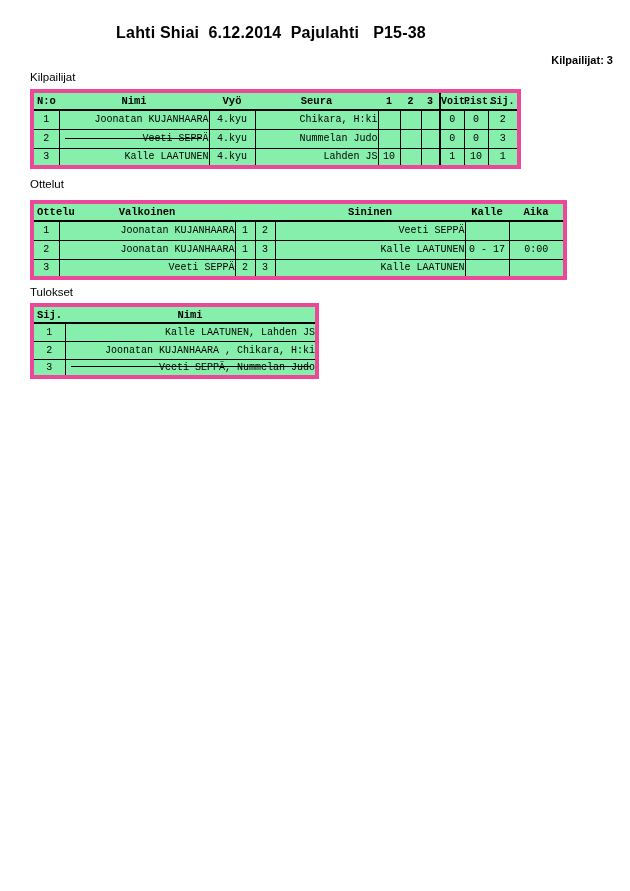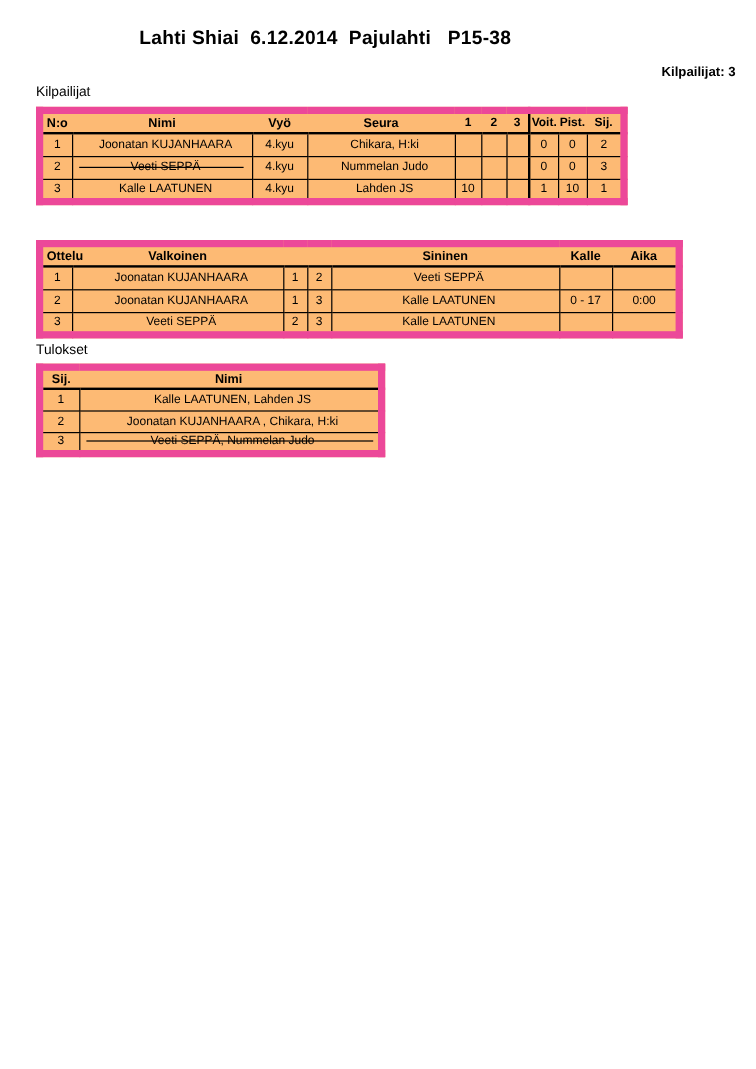--- a/index.html
+++ b/index.html
@@ -17,40 +17,40 @@
     position:absolute; top:54px; right:17px;
     font-size:11px; font-weight:bold;
   }
   .sec { position:absolute; font-weight:normal; font-size:11.5px; }
   #h-kilpailijat { top:71px;  left:30px; width:400px; }
   #h-ottelut     { top:178px; left:30px; width:532px; }
   #h-tulokset    { top:286px; left:30px; width:288px; }
 
   table.rpt {
     position:absolute; border-collapse:collapse; table-layout:fixed;
-    border:6px solid #ec4899; background:#fdba74;
+    border:4px solid #ec4899; background:#86efac;font-family:Liberation Mono, monospace;
   }
   #t-kilpailijat { left:30px; top:89px;  width:487px; }
   #t-ottelut     { left:30px; top:200px; width:533px; }
   #t-tulokset    { left:30px; top:303px; width:285px; }
 
   .rpt tr { height:19px; }
   #t-tulokset tr { height:18px; }
 
   .rpt thead th {
     border:0; border-bottom:2px solid #000;
     font-weight:bold; font-size:10.5px; text-align:center;
     padding:0; white-space:nowrap; overflow:visible;
   }
   .rpt thead th.small { font-size:10px; }
   .rpt tbody td {
     border:1px solid #000; font-size:10px; text-align:center;
     padding:0; white-space:nowrap; overflow:visible; vertical-align:middle;
   }
-  .rpt .left  { text-align:center; padding-left:6px; }
+  .rpt .left  { text-align:right; padding-left:6px; }
   .rpt thead th.hleft { text-align:left; padding-left:3px; }
   .rpt .thick-left { border-left:2px solid #000 !important; }
 
   td.struck { position:relative; }
   td.struck::after {
     content:""; position:absolute; top:calc(50% - 1px);
     left:5px; right:7px; border-top:1px solid #000;
   }
   #t-tulokset td.struck::after { right:4px; }
 </style>
@@ -124,20 +124,21 @@
         <td>10</td>
         <td></td>
         <td></td>
         <td class="thick-left">1</td>
         <td>10</td>
         <td>1</td>
       </tr>
     </tbody>
   </table>
 
+  <div class="sec" id="h-ottelut">Ottelut</div>
 
   <table class="rpt" id="t-ottelut">
     <colgroup>
       <col style="width:27px">
         <col style="width:176px">
         <col style="width:20px">
         <col style="width:20px">
       <col style="width:190px">
         <col style="width:44px">
         <col style="width:56px">

